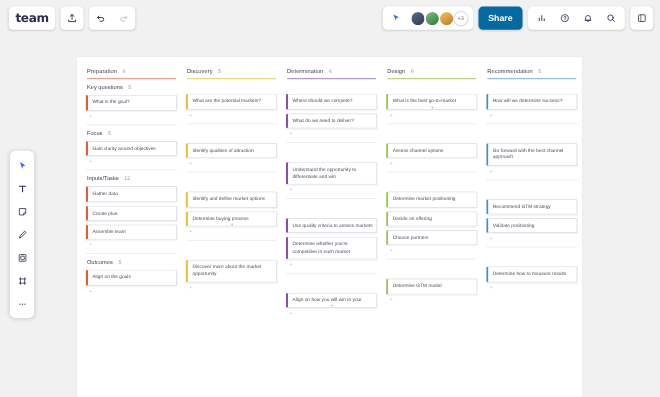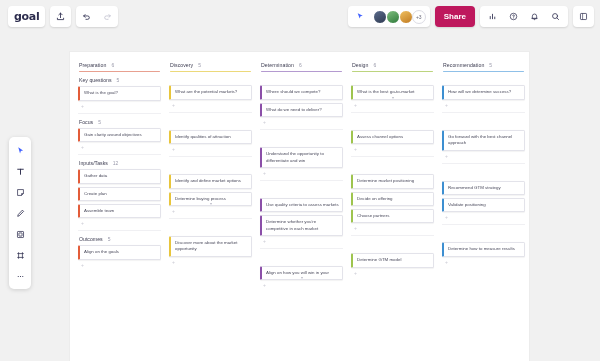--- a/index.html
+++ b/index.html
@@ -50,21 +50,21 @@
   .avatar.a1 { background: linear-gradient(150deg,#5b6b8c,#2f3b52); margin-left: 2px; }
   .avatar.a2 { background: linear-gradient(150deg,#7fbf7f,#2f7a3b); }
   .avatar.a3 { background: linear-gradient(150deg,#f0c060,#c07a20); }
   .avatar-more {
     width: 14px; height: 14px; border-radius: 50%;
     background: #fff; border: 1px solid #dcdce4; margin-left: -2px;
     font-size: 5px; color: #6b6b7b; display: flex;
     align-items: center; justify-content: center;
   }
   .share-btn {
-    background: #be185d; color: #fff; border-radius: 4px;
+    background: #0369a1; color: #fff; border-radius: 4px;
     height: 21px; padding: 0 9px; font-size: 8px; font-weight: 700;
     display: flex; align-items: center; cursor: pointer;
     box-shadow: 0 1px 2px rgba(0,0,0,.13);
   }
   .icons-group { padding: 0 2px; }
   .single-group { width: 21px; justify-content: center; }
 
   
   .left-toolbar {
     position: absolute; left: 9px; top: 137px;
@@ -133,21 +133,21 @@
     font-size: 4px; color: #b9b9c6; line-height: 1;
   }
   .divider { height: 0; border-top: .7px solid #f0f0f3; margin: 2px 1px 4px 1px; }
 </style>
 </head>
 <body>
 
 <div class="topbar">
 
   <div class="tb-group logo-group">
-    <span class="miro-logo">goal</span>
+    <span class="miro-logo">team</span>
   </div>
 
   <div class="tb-group export-group">
     <div class="tb-btn">
       <svg width="9" height="9" viewBox="0 0 16 16" fill="none" stroke="currentColor" stroke-width="1.5" stroke-linecap="round">
         <path d="M8 10V2"></path>
           <path d="M5 5l3-3 3 3"></path>
           <path d="M2.5 11v2.5h11V11"></path>
       </svg>
     </div>

